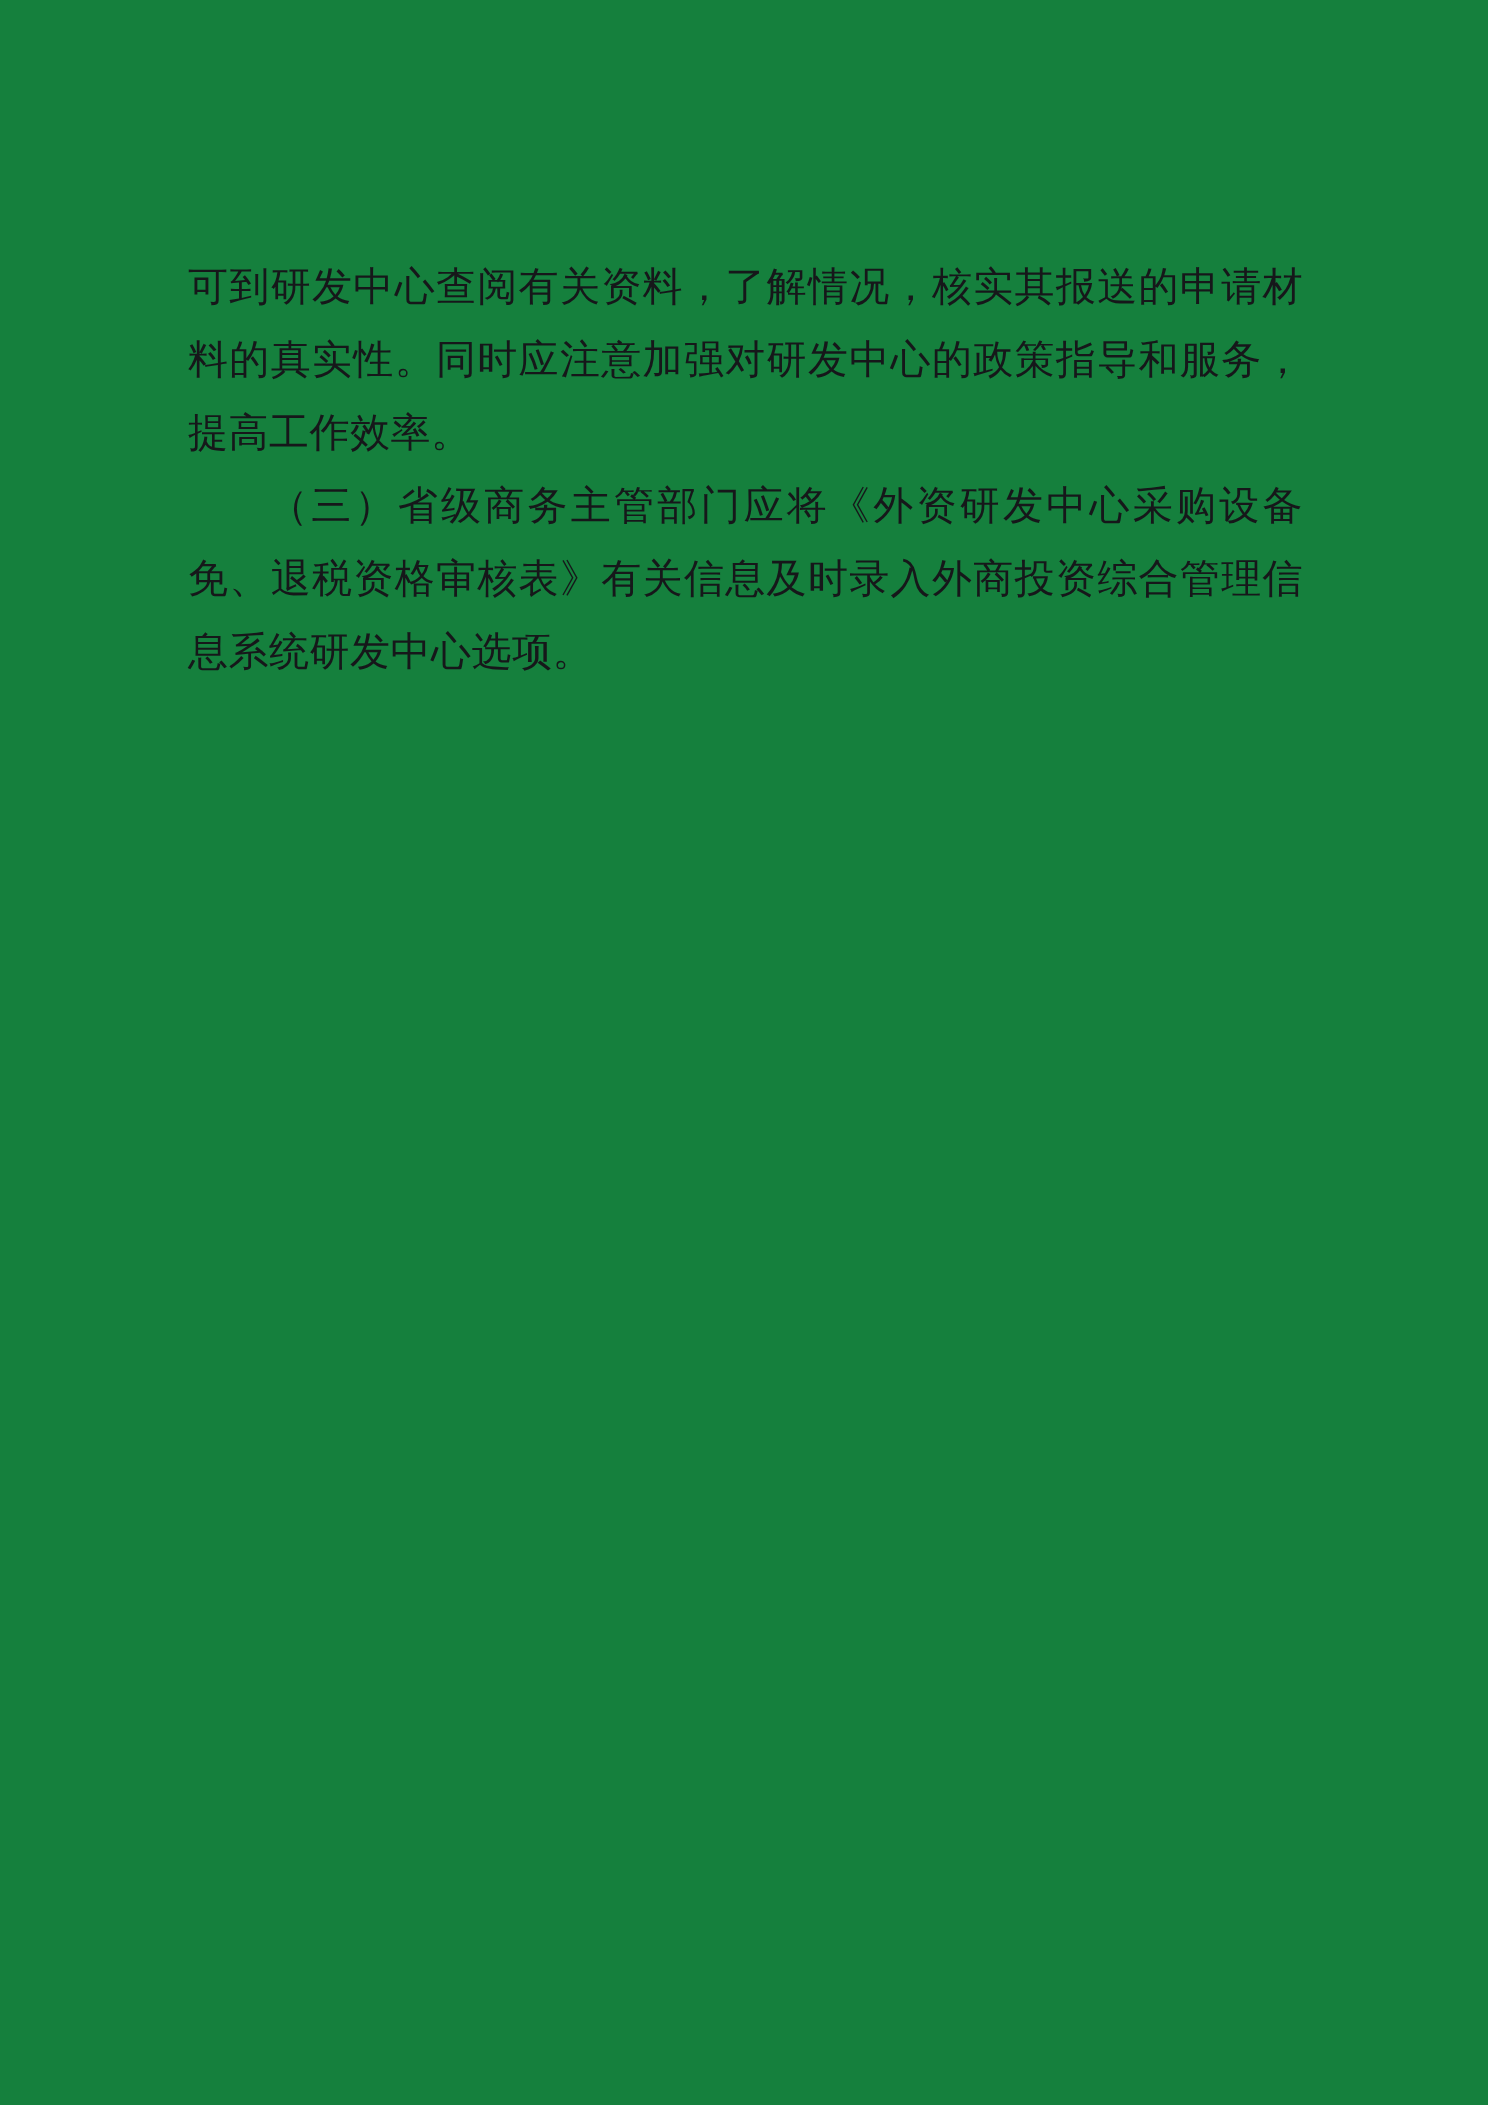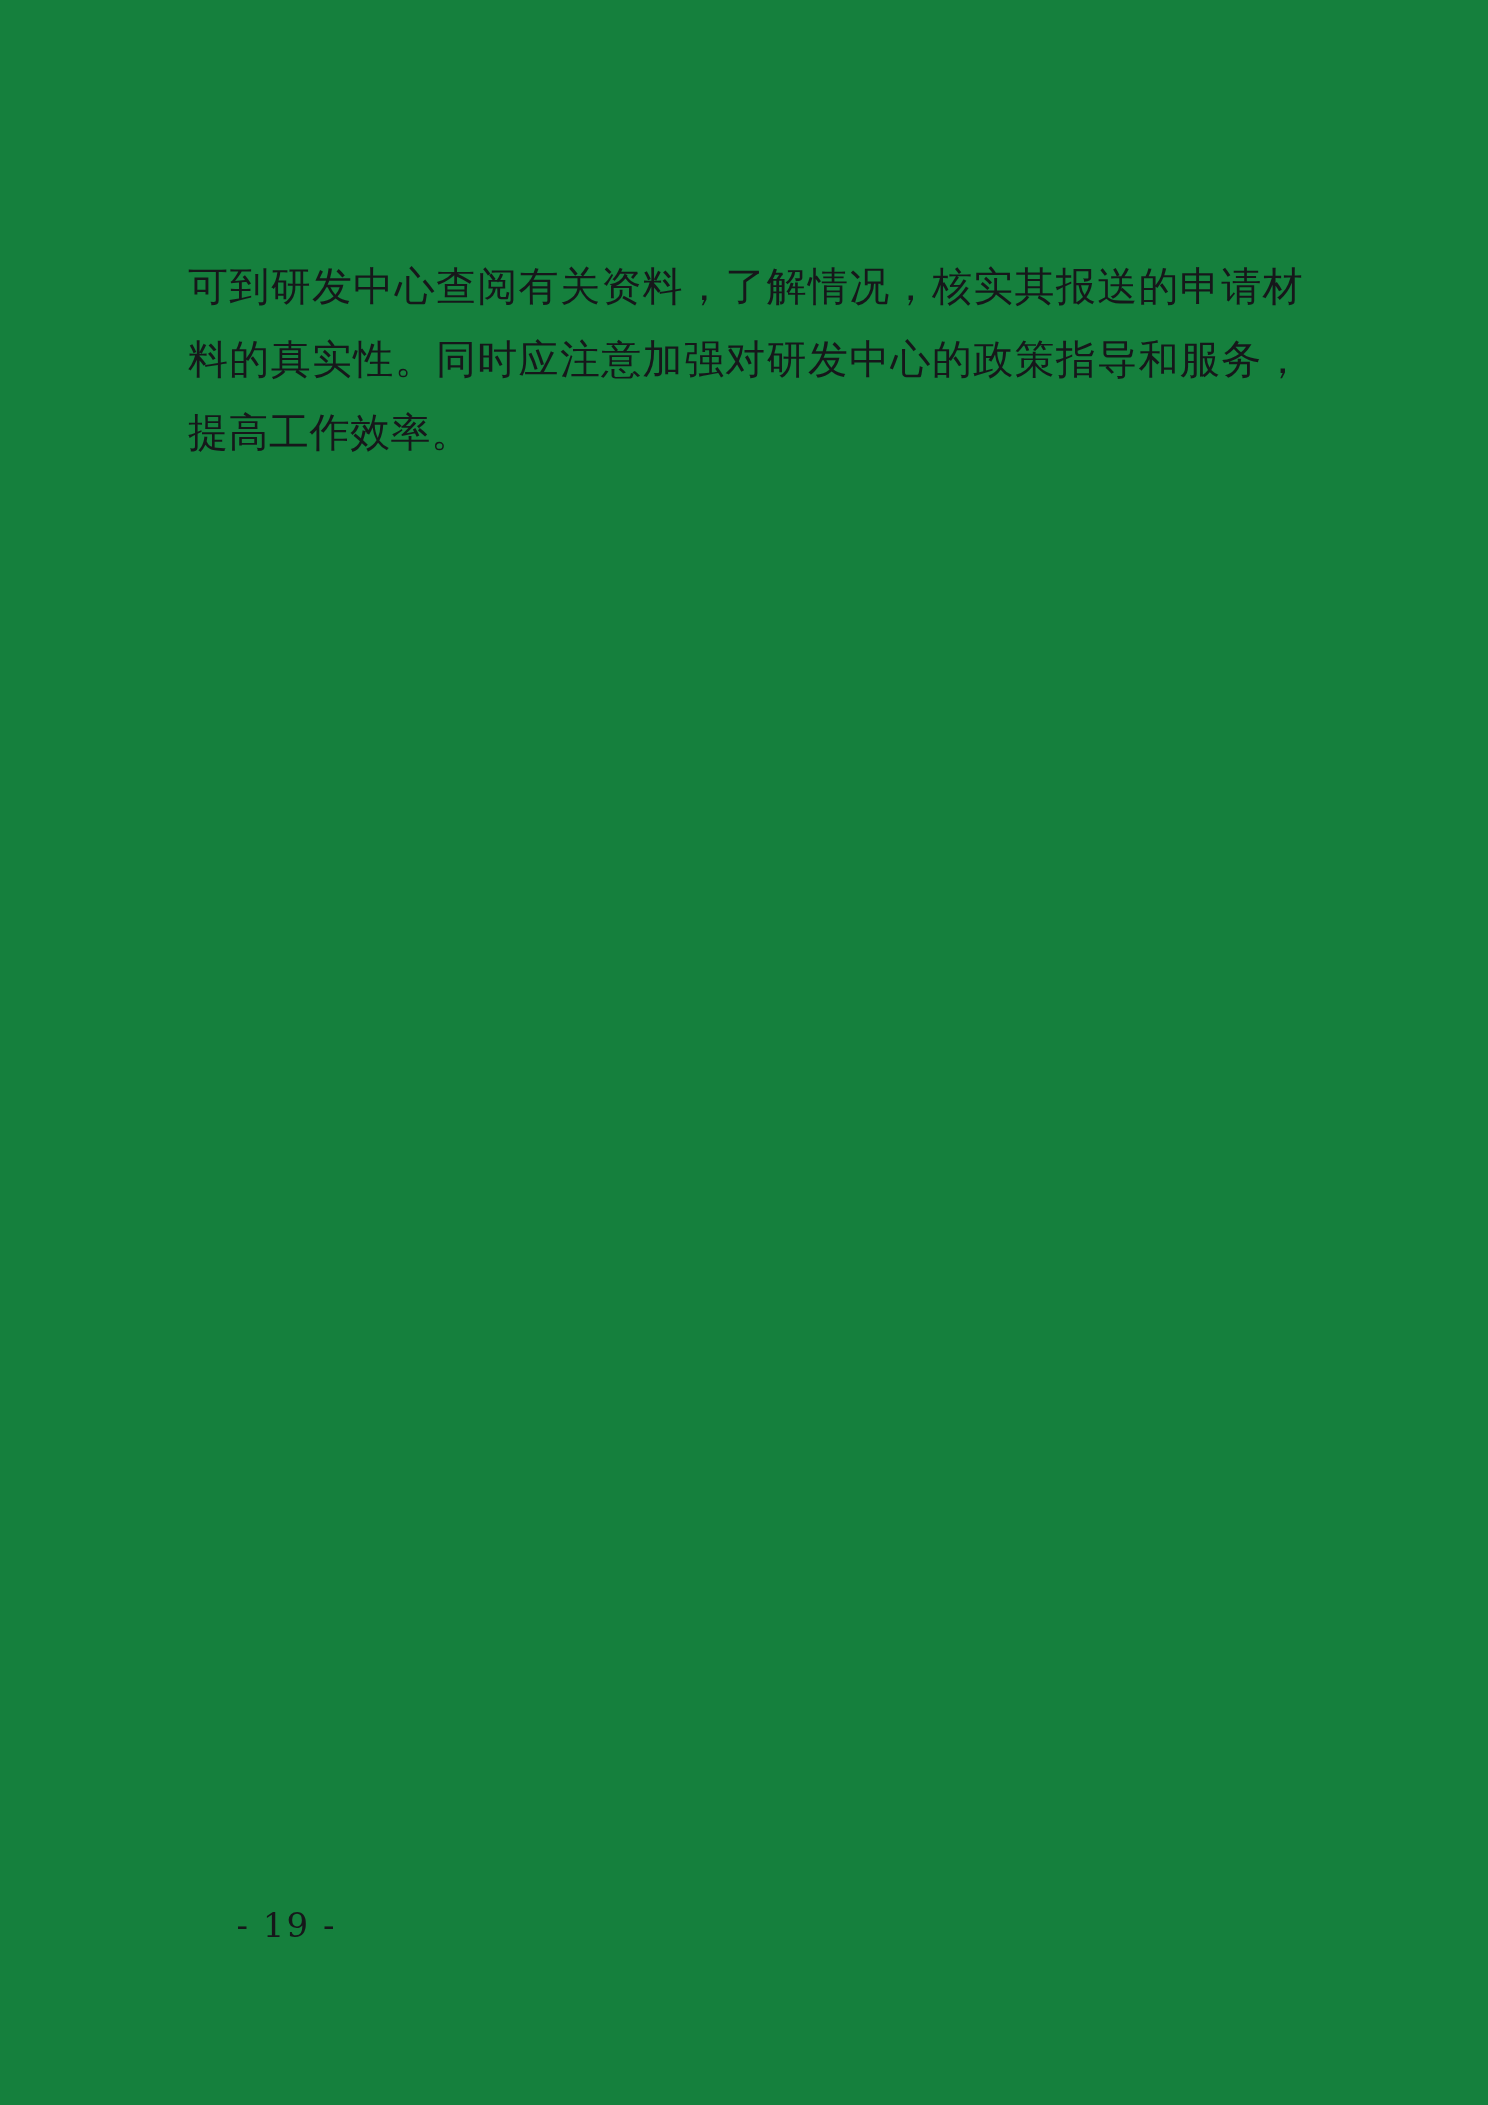--- a/index.html
+++ b/index.html
@@ -58,19 +58,17 @@
     margin-left: -915px;
   }
 </style>
 </head>
 <body>
 
 <div class="page">
 
   <div class="content">
     <p class="para">可到研发中心查阅有关资料，了解情况，核实其报送的申请材料的真实性。同时应注意加强对研发中心的政策指导和服务，提高工作效率。</p>
+    <p class="para indent">（三）省级商务主管部门应将《外资研发中心采购设备免、退税资格审核表》有关信息及时录入外商投资综合管理信息系统研发中心选项。</p>
   </div>
 
-  <div class="footer">
-    <span class="pagenum">- 19 -</span>
-  </div>
 
 </div>
 
 </body></html>

